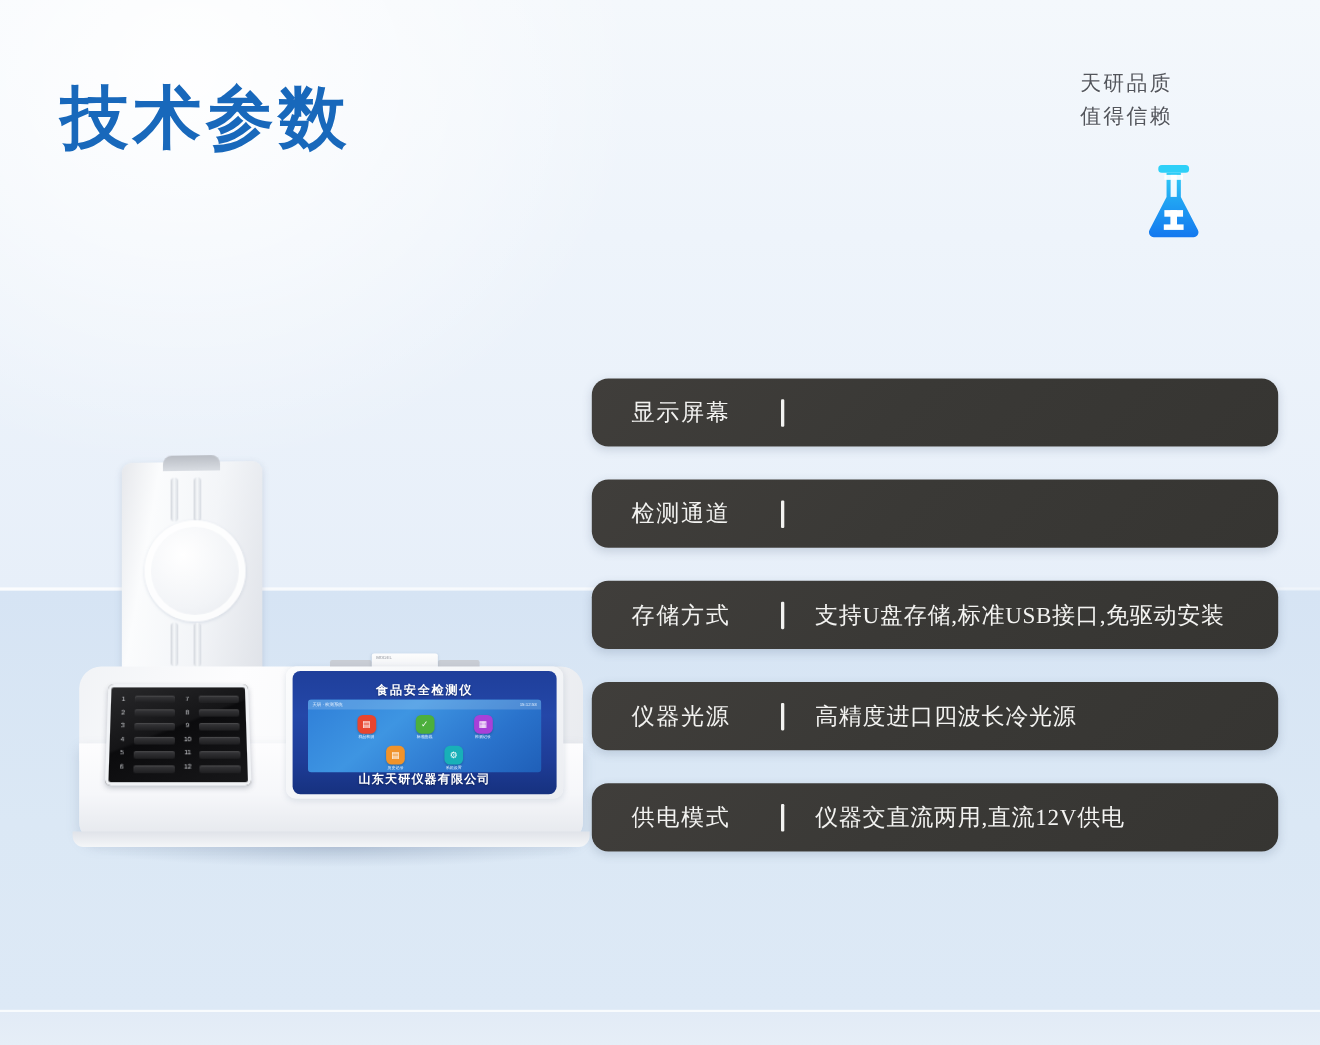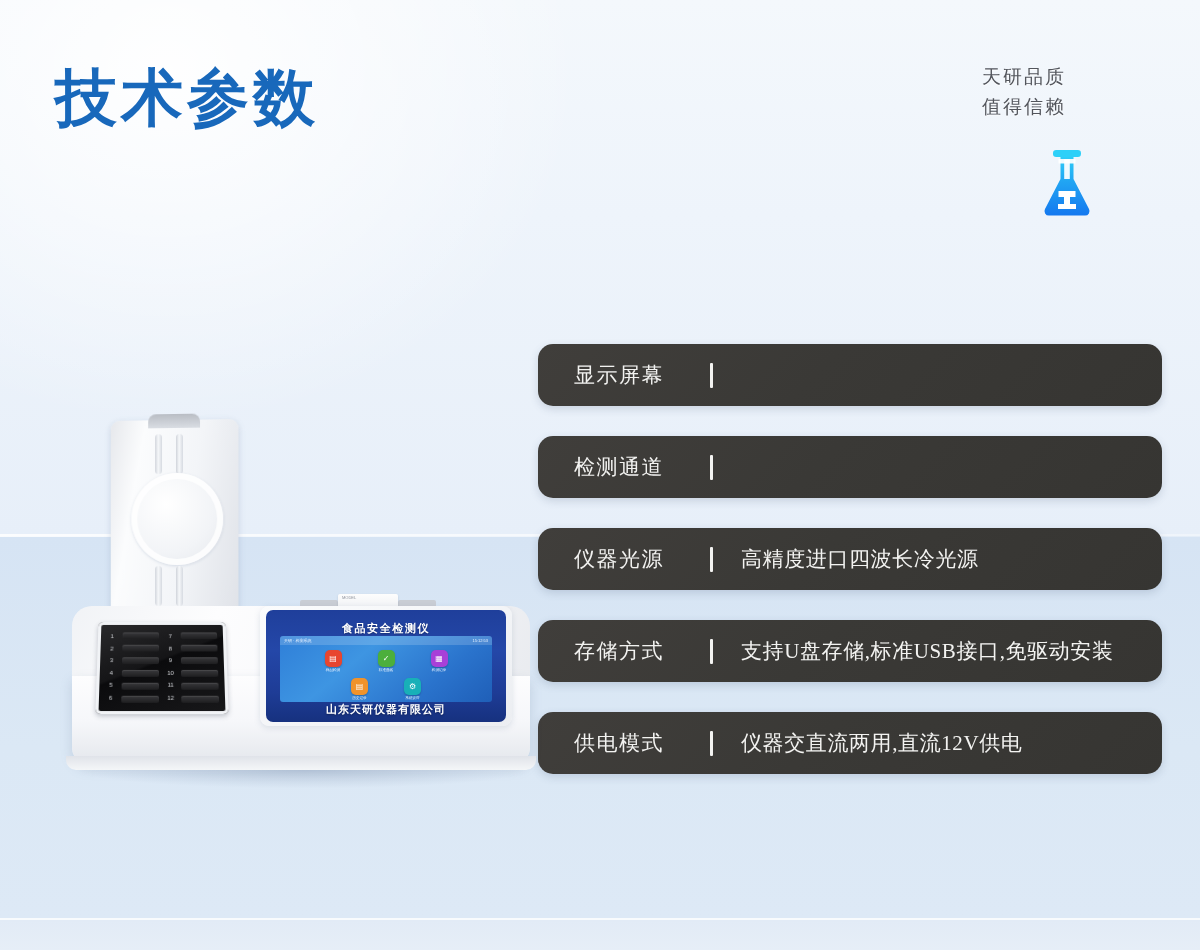--- a/index.html
+++ b/index.html
@@ -31,21 +31,21 @@
     position:absolute; left:0; top:918px; width:1200px; height:2px;
     background:rgba(255,255,255,.8);
   }
   #bg-glow {
     position:absolute; left:-120px; top:-180px; width:720px; height:620px;
     background:radial-gradient(ellipse at 40% 40%,rgba(255,255,255,.95) 0%,rgba(255,255,255,0) 68%);
     pointer-events:none;
   }
 
   
-  #headline { position:absolute; left:55px; top:60px; }
+  #headline { position:absolute; left:55px; top:70px; }
   .hl-line {
     font-size:62px; font-weight:bold; letter-spacing:4px; line-height:76px;
     white-space:nowrap;
   }
   #hl-1 { color:#1868bb; }
   #hl-2 {
     background:linear-gradient(to bottom,#1d6cc0 0%,#2e8fcd 48%,#45bedc 100%);
     -webkit-background-clip:text; background-clip:text;
     color:transparent; -webkit-text-fill-color:transparent;
   }
@@ -265,28 +265,28 @@
 <div id="spec-list">
   <div class="spec-card">
     <span class="spec-label">显示屏幕</span>
     <span class="spec-divider"></span>
   </div>
   <div class="spec-card">
     <span class="spec-label">检测通道</span>
     <span class="spec-divider"></span>
   </div>
   <div class="spec-card">
+    <span class="spec-label">存储方式</span>
+    <span class="spec-divider"></span>
+    <span class="spec-value">支持U盘存储,标准USB接口,免驱动安装</span>
+  </div>
+  <div class="spec-card">
     <span class="spec-label">仪器光源</span>
     <span class="spec-divider"></span>
     <span class="spec-value">高精度进口四波长冷光源</span>
-  </div>
-  <div class="spec-card">
-    <span class="spec-label">存储方式</span>
-    <span class="spec-divider"></span>
-    <span class="spec-value">支持U盘存储,标准USB接口,免驱动安装</span>
   </div>
   <div class="spec-card">
     <span class="spec-label">供电模式</span>
     <span class="spec-divider"></span>
     <span class="spec-value">仪器交直流两用,直流12V供电</span>
   </div>
 </div>
 
 <div id="device">
   <div id="device-shadow"></div>

